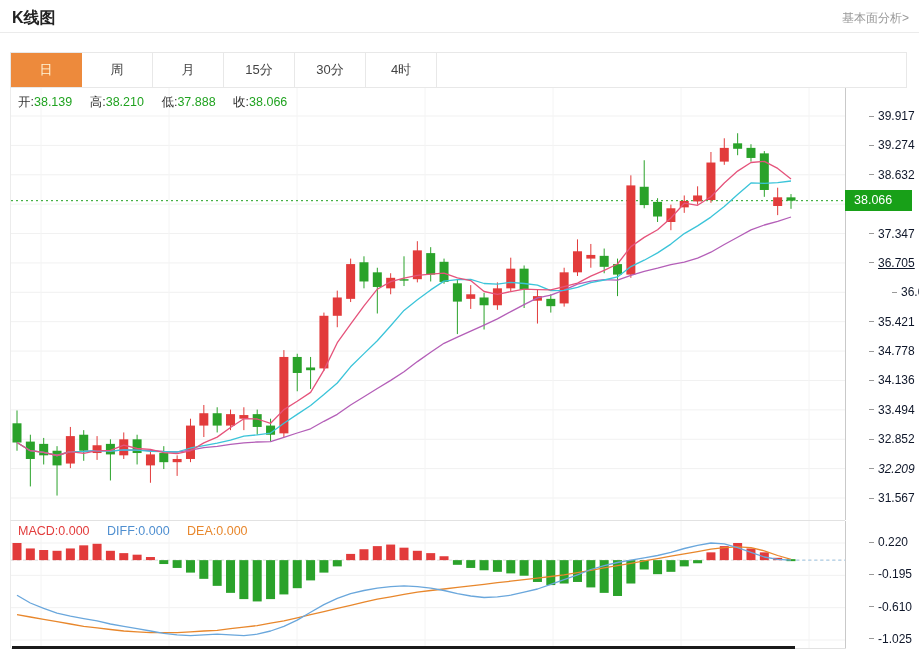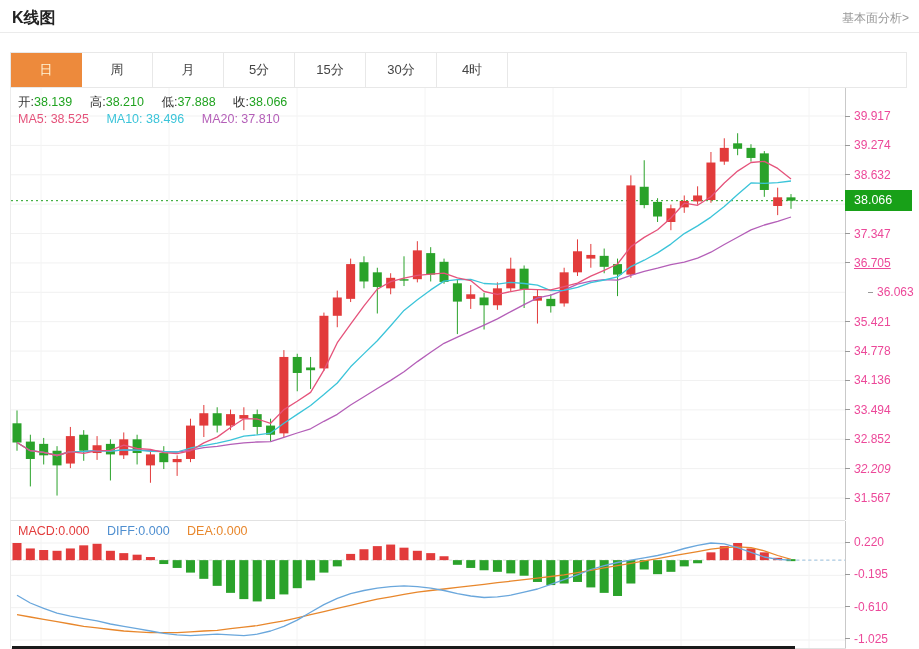--- a/index.html
+++ b/index.html
@@ -18,39 +18,38 @@
   .overlay-row{position:absolute;font-size:12.5px;white-space:nowrap;z-index:5;}
   #ohlc-row{left:18px;top:94px;}
   #ma-row{left:18px;top:112px;}
   #macd-row{left:18px;top:524px;}
   .lbl{color:#333;}
   .val-green{color:#21a321;}
   .gap{display:inline-block;width:14px;}
   .ma5{color:#e5537b;} .ma10{color:#3bc4d9;} .ma20{color:#b45fb8;}
   .macd-red{color:#e23c3c;} .diff-blue{color:#4f8fd0;} .dea-orange{color:#e8872c;}
   #price-axis,#macd-axis{position:absolute;left:845px;top:0;width:74px;height:649px;z-index:4;}
-  .axis-label{position:absolute;left:0;display:flex;align-items:center;font-size:12px;color:#ec4899;height:16px;}
+  .axis-label{position:absolute;left:0;display:flex;align-items:center;font-size:12px;color:#0f172a;height:16px;padding-left:24px;}
   .axis-label::before{content:"";display:inline-block;width:5px;height:1px;background:#999;margin-right:4px;}
   .price-tag{position:absolute;left:0;width:67px;height:21px;background:#18a018;color:#fff;font-size:12.5px;line-height:21px;padding-left:9px;box-sizing:border-box;z-index:6;}
   .bottom-black-bar{position:absolute;left:12px;top:646px;width:783px;height:3px;background:#1a1a1a;}
   svg{display:block;}
 </style>
 </head>
 <body>
 
 <div id="app">
   <div class="page-title">K线图</div>
   <a class="analysis-link">基本面分析&gt;</a>
   <div class="title-divider"></div>
 
   <div class="tabs-row" id="tabs-row">
       <div class="tab selected">日</div>
       <div class="tab">周</div>
       <div class="tab">月</div>
-      <div class="tab">5分</div>
       <div class="tab">15分</div>
       <div class="tab">30分</div>
       <div class="tab">4时</div>
       <div class="tab-filler"></div>
     </div>
 
   <div class="panel" id="main-panel">
       <svg width="835" height="432">
         <line x1="0" y1="28" x2="835" y2="28" stroke="#f1f1f1" stroke-width="1"></line>
         <line x1="0" y1="57.385000000000005" x2="835" y2="57.385000000000005" stroke="#f1f1f1" stroke-width="1"></line>
@@ -401,25 +400,20 @@
       </svg>
     </div>
 
   <div class="overlay-row" id="ohlc-row">
     <span class="lbl">开:</span><span class="val-green">38.139</span><span class="gap"></span>
     <span class="lbl">高:</span><span class="val-green">38.210</span><span class="gap"></span>
     <span class="lbl">低:</span><span class="val-green">37.888</span><span class="gap"></span>
     <span class="lbl">收:</span><span class="val-green">38.066</span>
   </div>
 
-  <div class="overlay-row" id="ma-row">
-    <span class="ma5">MA5:</span><span class="ma5">&nbsp;</span><span class="ma5">38.525</span><span class="gap"></span>
-    <span class="ma10">MA10:</span><span class="ma10">&nbsp;</span><span class="ma10">38.496</span><span class="gap"></span>
-    <span class="ma20">MA20:</span><span class="ma20">&nbsp;</span><span class="ma20">37.810</span>
-  </div>
 
   <div class="overlay-row" id="macd-row">
     <span class="macd-red">MACD:</span><span class="macd-red">0.000</span><span class="gap"></span>
     <span class="diff-blue">DIFF:</span><span class="diff-blue">0.000</span><span class="gap"></span>
     <span class="dea-orange">DEA:</span><span class="dea-orange">0.000</span>
   </div>
 
   <div id="price-axis">
       <div class="axis-label" style="top: 108px;">39.917</div>
       <div class="axis-label" style="top: 137.385px;">39.274</div>

